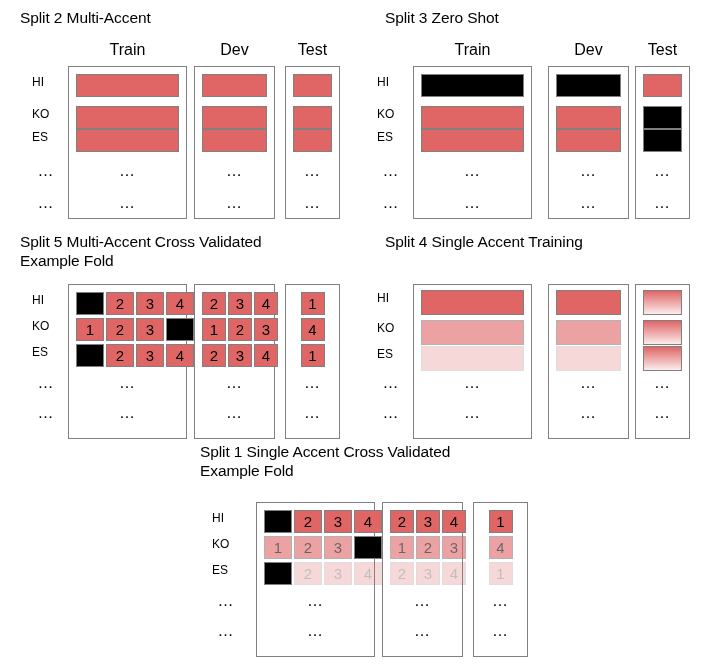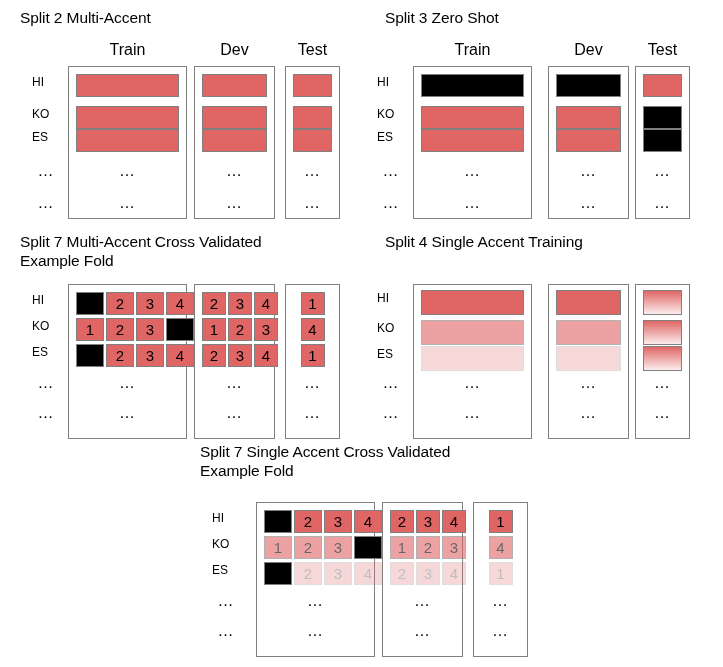--- a/index.html
+++ b/index.html
@@ -145,21 +145,21 @@
       <div class="dots" style="left: 163px; top: 186px; width: 81px;">…</div>
       <div class="col-header" style="left: 250px; top: 33px; width: 55px;">Test</div>
       <div class="col-box" style="left: 250px; top: 58px; width: 55px; height: 153px;"></div>
       <div class="bar" style="left: 258px; top: 66px; width: 39px; height: 23px; background: rgb(224, 102, 102);"></div>
       <div class="bar black" style="left: 258px; top: 98px; width: 39px; height: 23px;"></div>
       <div class="bar black" style="left: 258px; top: 121px; width: 39px; height: 23px;"></div>
       <div class="dots" style="left: 250px; top: 154px; width: 55px;">…</div>
       <div class="dots" style="left: 250px; top: 186px; width: 55px;">…</div>
     </div>
     <div class="panel" style="left: 10px; top: 232px;">
-      <div class="panel-title" style="position: absolute; left: 10px; top: 0px; width: 340px;">Split 7 Multi-Accent Cross Validated
+      <div class="panel-title" style="position: absolute; left: 10px; top: 0px; width: 340px;">Split 5 Multi-Accent Cross Validated
 Example Fold</div>
       <div class="row-label" style="left: 22px; top: 59px;">HI</div>
       <div class="row-label" style="left: 22px; top: 85px;">KO</div>
       <div class="row-label" style="left: 22px; top: 111px;">ES</div>
       <div class="dots" style="left: 22px; top: 142px; width: 28px;">…</div>
       <div class="dots" style="left: 22px; top: 172px; width: 28px;">…</div>
       <div class="col-box" style="left: 58px; top: 52px; width: 119px; height: 155px;"></div>
       <div class="cellrow" style="left: 66px; top: 60px;">
         <div class="cell black" style="width: 28px; height: 23px;"></div>
         <div class="cell" style="width: 28px; height: 23px; background: rgb(224, 102, 102);">2</div>
@@ -231,21 +231,21 @@
       <div class="dots" style="left: 163px; top: 142px; width: 81px;">…</div>
       <div class="dots" style="left: 163px; top: 172px; width: 81px;">…</div>
       <div class="col-box" style="left: 250px; top: 52px; width: 55px; height: 155px;"></div>
       <div class="bar" style="left: 258px; top: 58px; width: 39px; height: 25px; background: linear-gradient(rgb(224, 102, 102) 0%, rgb(247, 215, 215) 85%, rgb(251, 237, 237) 100%);"></div>
       <div class="bar" style="left: 258px; top: 88px; width: 39px; height: 25px; background: linear-gradient(rgb(224, 102, 102) 0%, rgb(247, 215, 215) 85%, rgb(251, 237, 237) 100%);"></div>
       <div class="bar" style="left: 258px; top: 114px; width: 39px; height: 25px; background: linear-gradient(rgb(224, 102, 102) 0%, rgb(247, 215, 215) 85%, rgb(251, 237, 237) 100%);"></div>
       <div class="dots" style="left: 250px; top: 142px; width: 55px;">…</div>
       <div class="dots" style="left: 250px; top: 172px; width: 55px;">…</div>
     </div>
     <div class="panel" style="left: 190px; top: 442px;">
-      <div class="panel-title" style="position: absolute; left: 10px; top: 0px; width: 360px;">Split 7 Single Accent Cross Validated
+      <div class="panel-title" style="position: absolute; left: 10px; top: 0px; width: 360px;">Split 1 Single Accent Cross Validated
 Example Fold</div>
       <div class="row-label" style="left: 22px; top: 67px;">HI</div>
       <div class="row-label" style="left: 22px; top: 93px;">KO</div>
       <div class="row-label" style="left: 22px; top: 119px;">ES</div>
       <div class="dots" style="left: 22px; top: 150px; width: 28px;">…</div>
       <div class="dots" style="left: 22px; top: 180px; width: 28px;">…</div>
       <div class="col-box" style="left: 66px; top: 60px; width: 119px; height: 155px;"></div>
       <div class="cellrow" style="left: 74px; top: 68px;">
         <div class="cell black" style="width: 28px; height: 23px;"></div>
         <div class="cell" style="width: 28px; height: 23px; background: rgb(224, 102, 102);">2</div>

